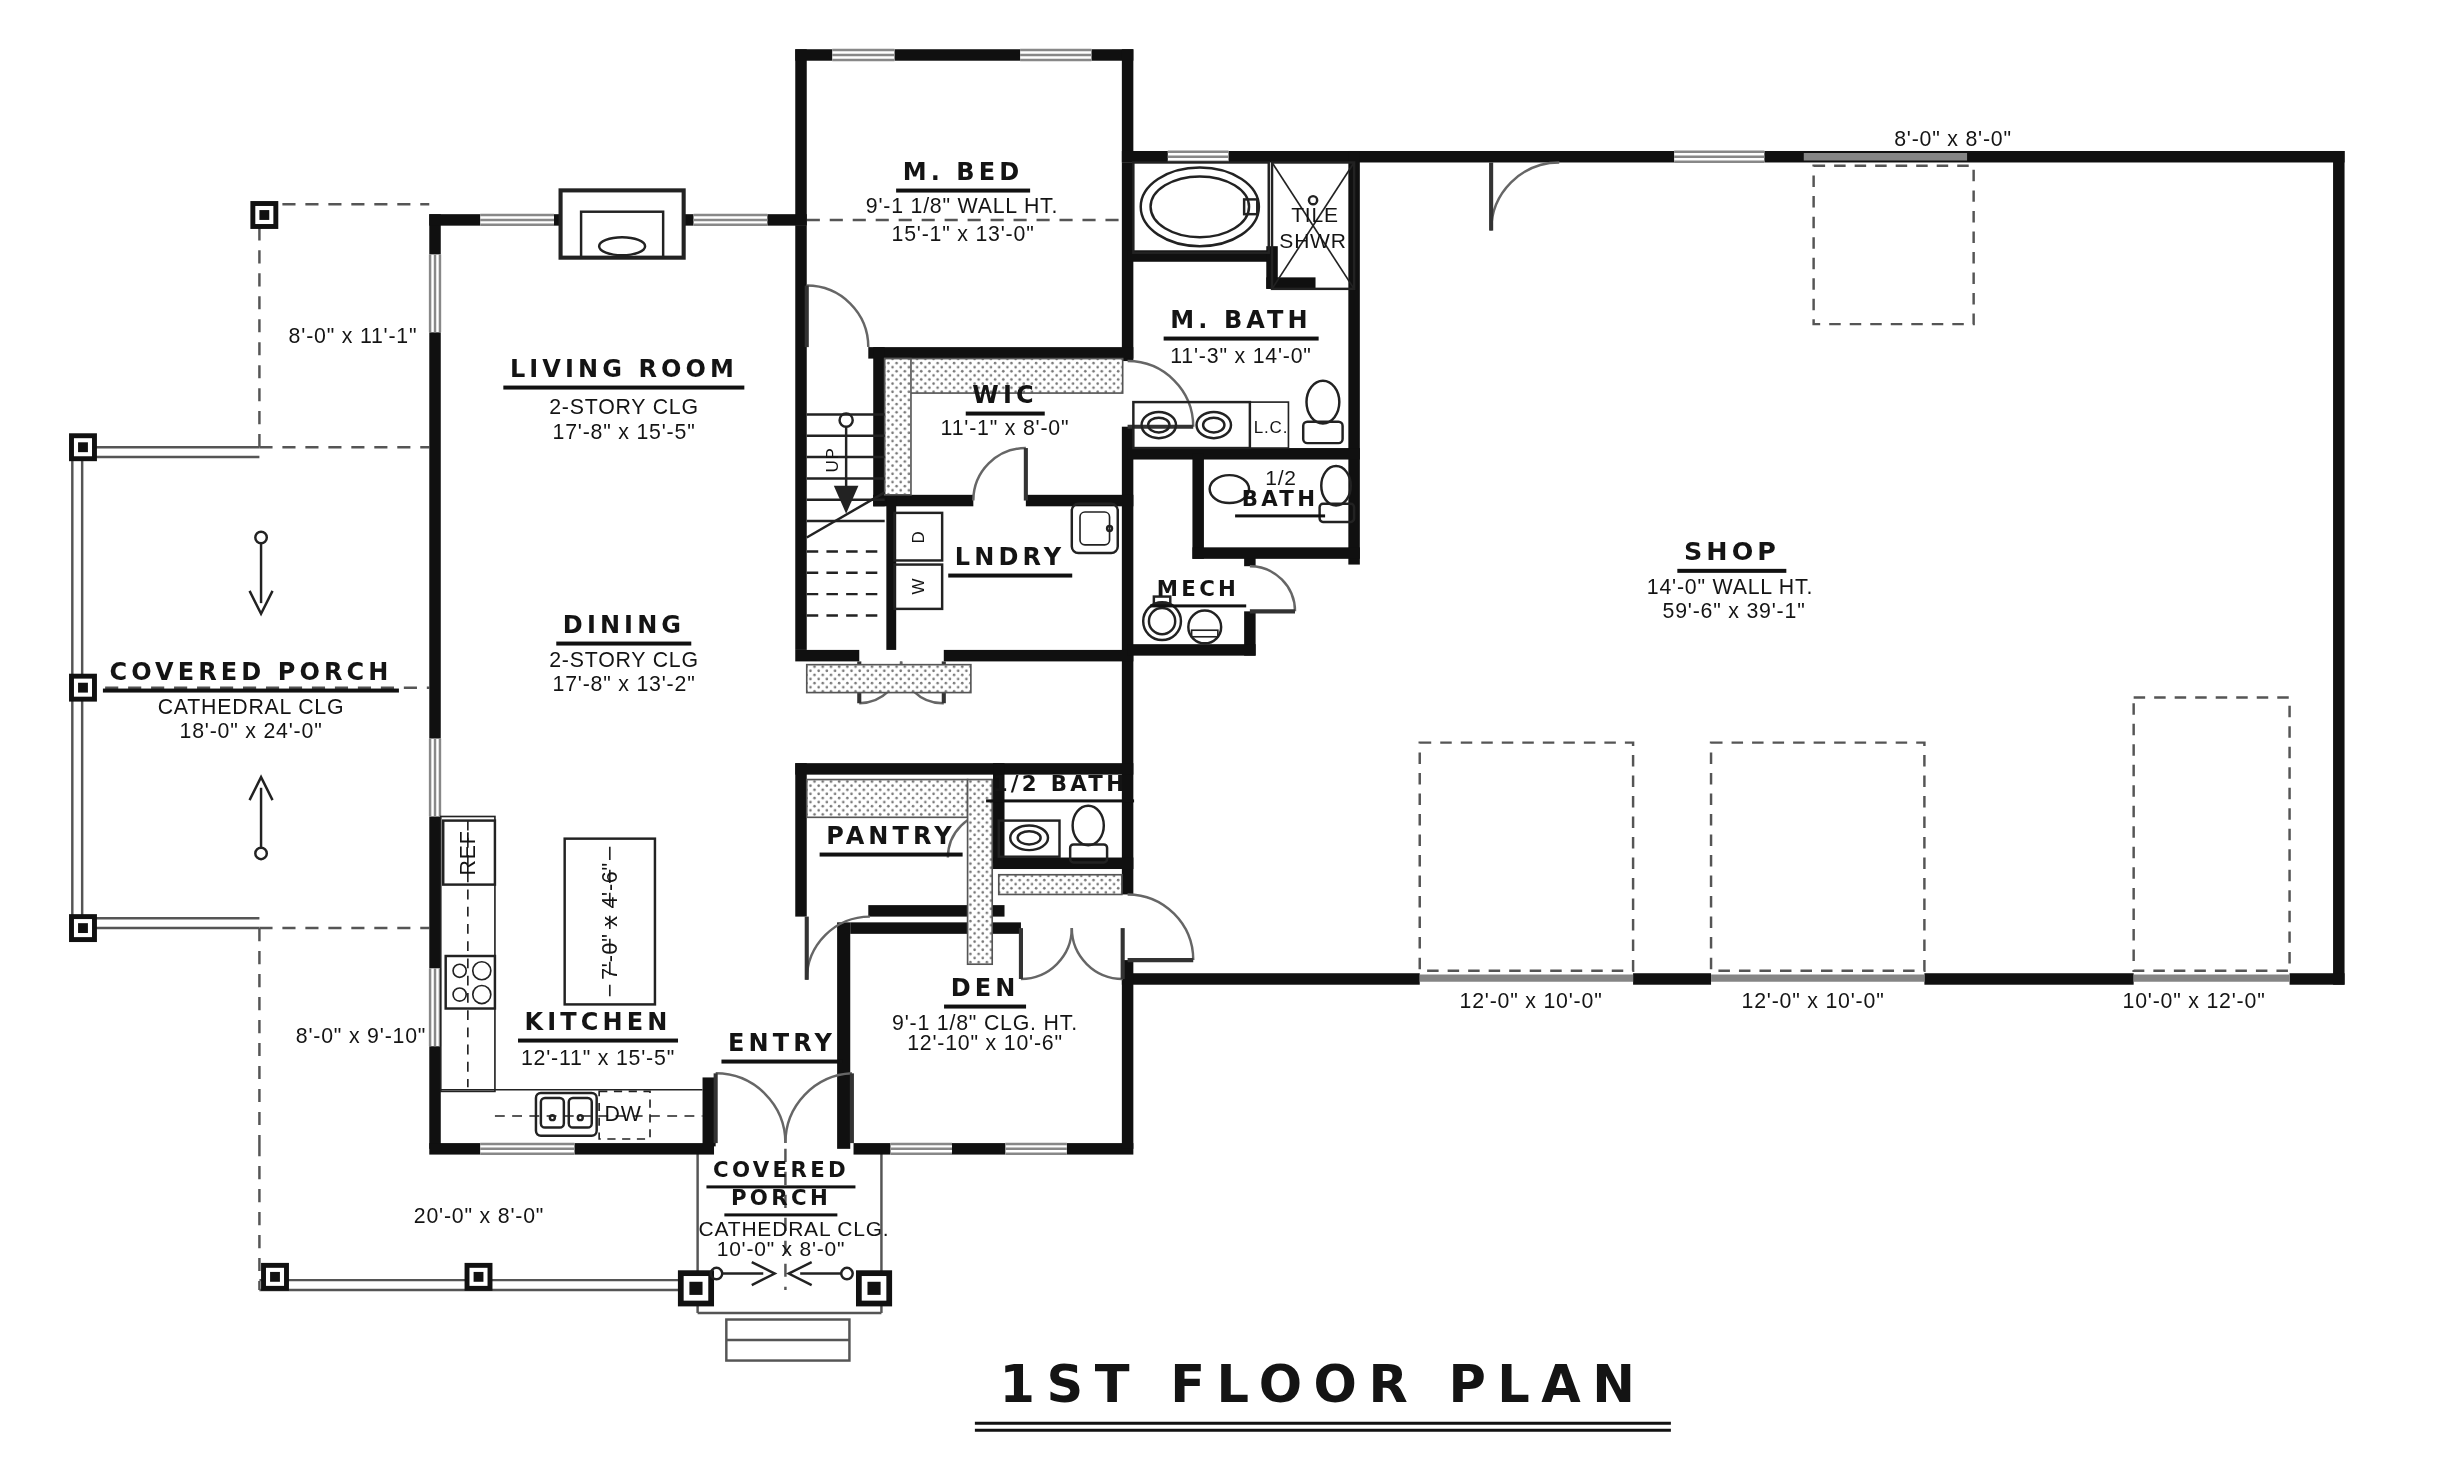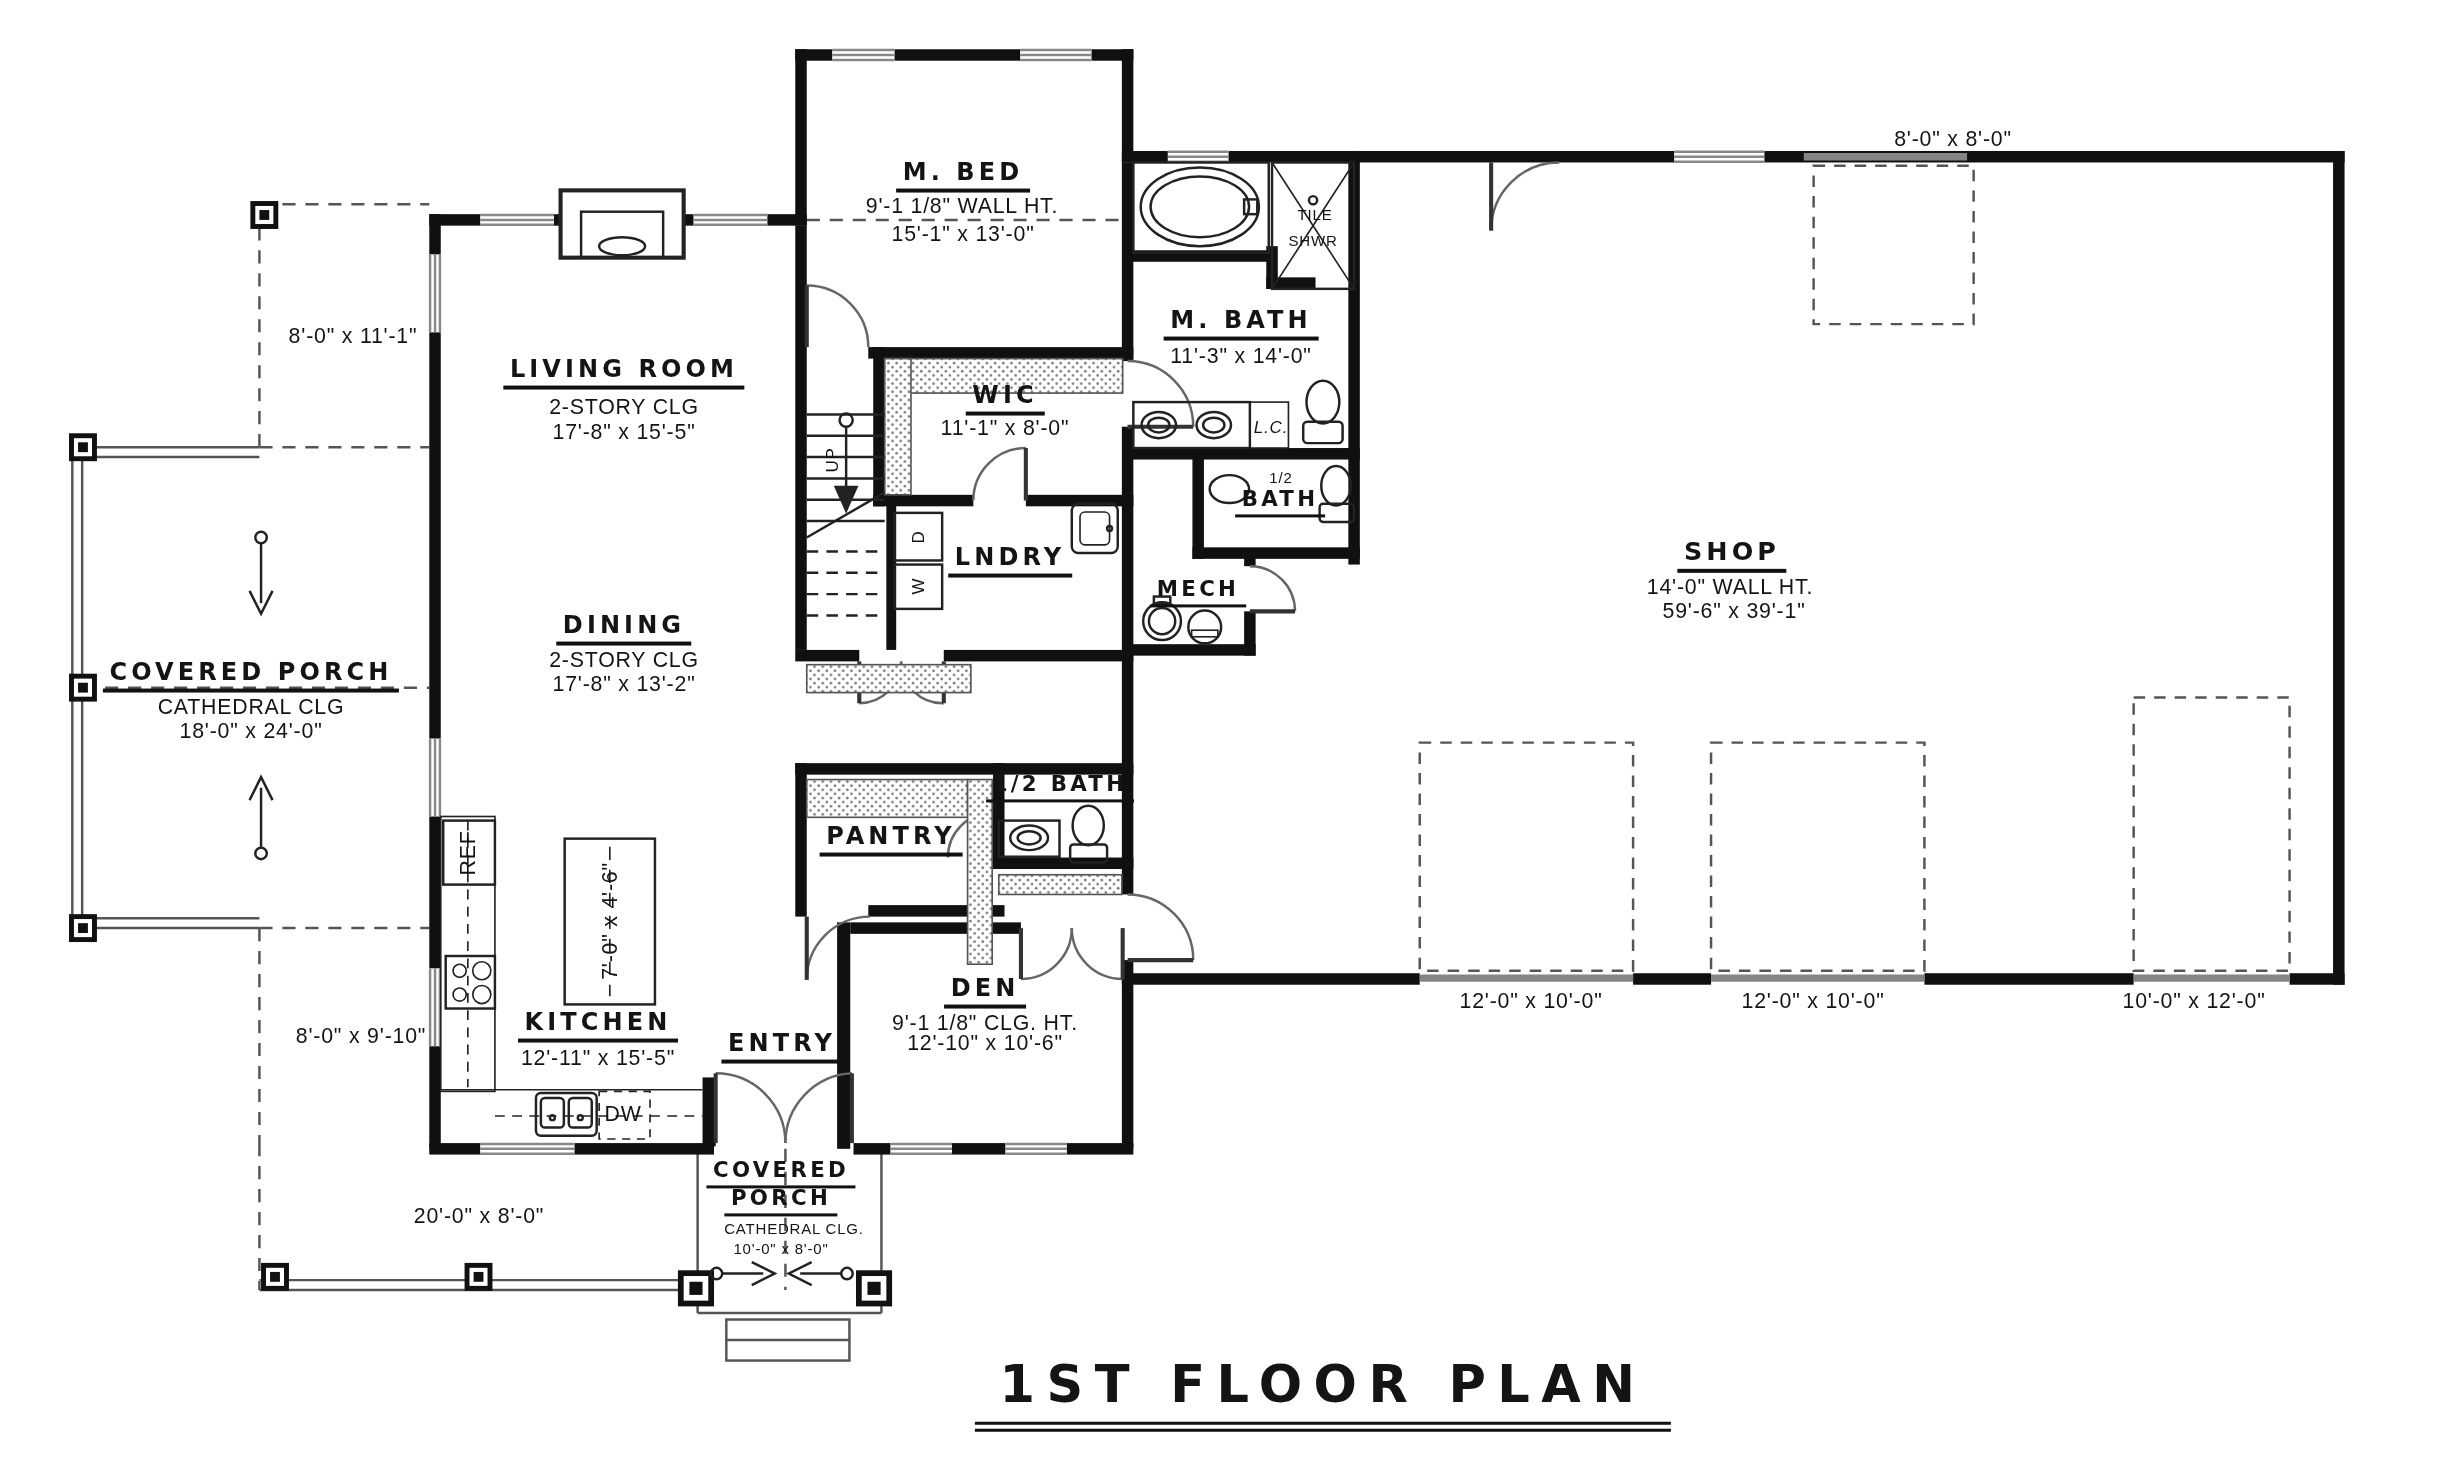--- a/index.html
+++ b/index.html
@@ -12,21 +12,21 @@
     position:absolute;transform:translate(-50%,-50%);
     white-space:nowrap;text-align:center;color:#141414;line-height:1;
   }
   .title{
     font-family:"DejaVu Sans",sans-serif;font-weight:700;letter-spacing:4.1px;
     font-size:24px;border-bottom:4.1px solid #111;padding:0 6.6px 4.9px 6.6px;
   }
   .title.t26{font-size:21.3px;letter-spacing:3.3px;border-bottom-width:3.3px;}
   .title.t31{font-size:25.4px;}
   .dim{font-size:21.3px;letter-spacing:0.8px;}
-  .dim.d24{font-size:15px;}
+  .dim.d24{font-size:21px;}
   .small{font-size:17px;letter-spacing:0.8px;}
   .vert{transform:translate(-50%,-50%) rotate(-90deg);}
   .plan-title{
     font-family:"DejaVu Sans",sans-serif;font-weight:700;
     font-size:51px;letter-spacing:11.5px;
     border-bottom:10.7px double #111;padding:0 24.6px 11.5px 24.6px;
   }
 </style>
 </head>
 <body>
@@ -477,21 +477,21 @@
 
 <div class="lbl title" style="left:1010px;top:561px;">LNDRY</div>
 <div class="lbl title t26" style="left:1198px;top:593px;">MECH</div>
 
 <div class="lbl title" style="left:1241px;top:324px;">M. BATH</div>
 <div class="lbl dim" style="left:1241px;top:357px;">11'-3" x 14'-0"</div>
 
 <div class="lbl dim d24" style="left:1315px;top:214px;">TILE</div>
 <div class="lbl dim d24" style="left:1313px;top:240px;">SHWR</div>
 
-<div class="lbl small" style="left:1271px;top:427px;font-style:italic;">L.C.</div>
+<div class="lbl small" style="left:1271px;top:427px;">L.C.</div>
 
 <div class="lbl dim d24" style="left:1281px;top:477px;">1/2</div>
 <div class="lbl title t26" style="left:1280px;top:503px;">BATH</div>
 
 <div class="lbl title t31" style="left:1732px;top:556px;">SHOP</div>
 <div class="lbl dim" style="left:1730px;top:588px;">14'-0" WALL HT.</div>
 <div class="lbl dim" style="left:1734px;top:612px;">59'-6" x 39'-1"</div>
 
 <div class="lbl title" style="left:251px;top:676px;">COVERED PORCH</div>
 <div class="lbl dim" style="left:251px;top:708px;">CATHEDRAL CLG</div>

